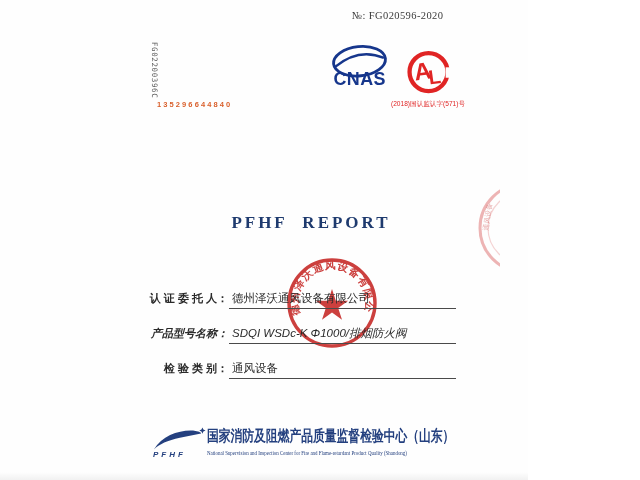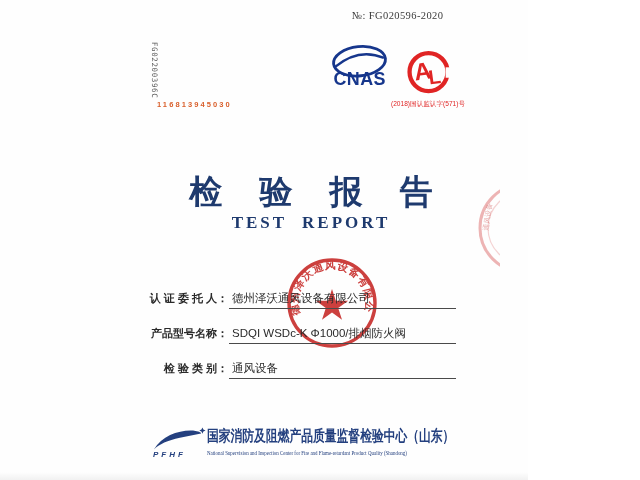--- a/index.html
+++ b/index.html
@@ -26,21 +26,21 @@
         font-family:"Liberation Sans","DejaVu Sans",sans-serif;}
   .title-en{position:absolute;left:0;top:213px;width:622px;text-align:center;
         font-family:"Liberation Serif","DejaVu Serif",serif;font-size:17px;font-weight:bold;
         color:#1e3a6e;letter-spacing:3px;word-spacing:8px;}
 
   .field-row{position:absolute;left:136px;width:320px;height:20px;}
   .field-label{position:absolute;right:228px;top:2px;width:160px;text-align:right;
         font-size:11px;color:#2a2a2a;font-weight:bold;white-space:nowrap;}
   .field-value{position:absolute;left:93px;top:0;width:224px;border-bottom:1px solid #4a4a4a;
         font-size:11.5px;color:#2a2a2a;padding:2px 0 2px 3px;white-space:nowrap;}
-  #row1{top:289px;} #row2{top:324px;} #row3{top:359px;}
+  #row1{top:289px;} #row2{top:324px;font-style:italic;} #row3{top:359px;}
 
   .stamp{position:absolute;left:272px;top:243px;opacity:.92;}
   .partial-stamp{position:absolute;left:461px;top:183px;opacity:.75;}
 
   .footer-logo{position:absolute;left:150px;top:427px;}
   .footer-logo-text{position:absolute;left:153px;top:450px;font-size:8px;font-weight:bold;
         font-style:italic;color:#24407f;letter-spacing:3px;}
   .org-cn{position:absolute;left:207px;top:426px;font-size:15.5px;font-weight:bold;color:#24407f;
         white-space:nowrap;transform:scaleX(.76);transform-origin:left center;}
   .org-en{position:absolute;left:207px;top:450px;font-size:6px;color:#24407f;
@@ -52,21 +52,21 @@
 
 <div class="page">
 
   <div class="report-no">
     <span>№:</span>
     <span>FG020596-2020</span>
   </div>
 
   <div class="side-code">FG02200396C</div>
 
-  <div class="cma-num">116813945030</div>
+  <div class="cma-num">135296644840</div>
 
 
   <div class="logo" style="left:290px;top:44px;margin-left:41px;">
     <svg width="57" height="45" viewBox="0 0 140 110">
       <ellipse cx="70" cy="42" rx="64" ry="36" fill="none" stroke="#16368c" stroke-width="7" transform="rotate(-6 70 42)"></ellipse>
       <path d="M10 56 Q 68 8 130 34" fill="none" stroke="#16368c" stroke-width="6"></path>
       <text x="70" y="100" text-anchor="middle" font-size="44" font-weight="bold" fill="#16368c" font-family="Liberation Sans, sans-serif" textLength="128">CNAS</text>
     </svg>
   </div>
 
@@ -74,22 +74,21 @@
   <div class="logo" style="left:401px;top:49px;">
     <svg width="57" height="48" viewBox="0 0 120 100">
       <circle cx="58" cy="48" r="40" fill="none" stroke="#e02424" stroke-width="9"></circle>
       <rect x="94" y="38" width="26" height="22" fill="#fefefe"></rect>
       <text x="30" y="66" font-size="50" font-weight="bold" fill="#e02424" font-family="Liberation Sans, sans-serif" transform="rotate(-8 30 66)">A</text>
       <text x="60" y="74" font-size="42" font-weight="bold" fill="#e02424" font-family="Liberation Sans, sans-serif" transform="rotate(-8 60 74)">L</text>
     </svg>
   </div>
   <div class="cal-caption">(2018)国认监认字(571)号</div>
 
-  <div class="title-cn">检 验 报 告</div>
-  <div class="title-en">TEST REPORT</div>
+  <div class="title-en">PFHF REPORT</div>
 
   <div class="partial-stamp">
     <svg width="39" height="92" viewBox="0 0 39 92">
       <circle cx="63" cy="45" r="44" fill="none" stroke="rgba(216,90,90,.6)" stroke-width="3"></circle>
       <circle cx="63" cy="45" r="36" fill="none" stroke="rgba(216,90,90,.35)" stroke-width="1.2"></circle>
       <text x="27" y="48" font-size="7" fill="rgba(200,60,60,.55)" transform="rotate(-82 27 48)" font-family="Liberation Sans, sans-serif">通风设备</text>
     </svg>
   </div>
 
   <div class="stamp">

